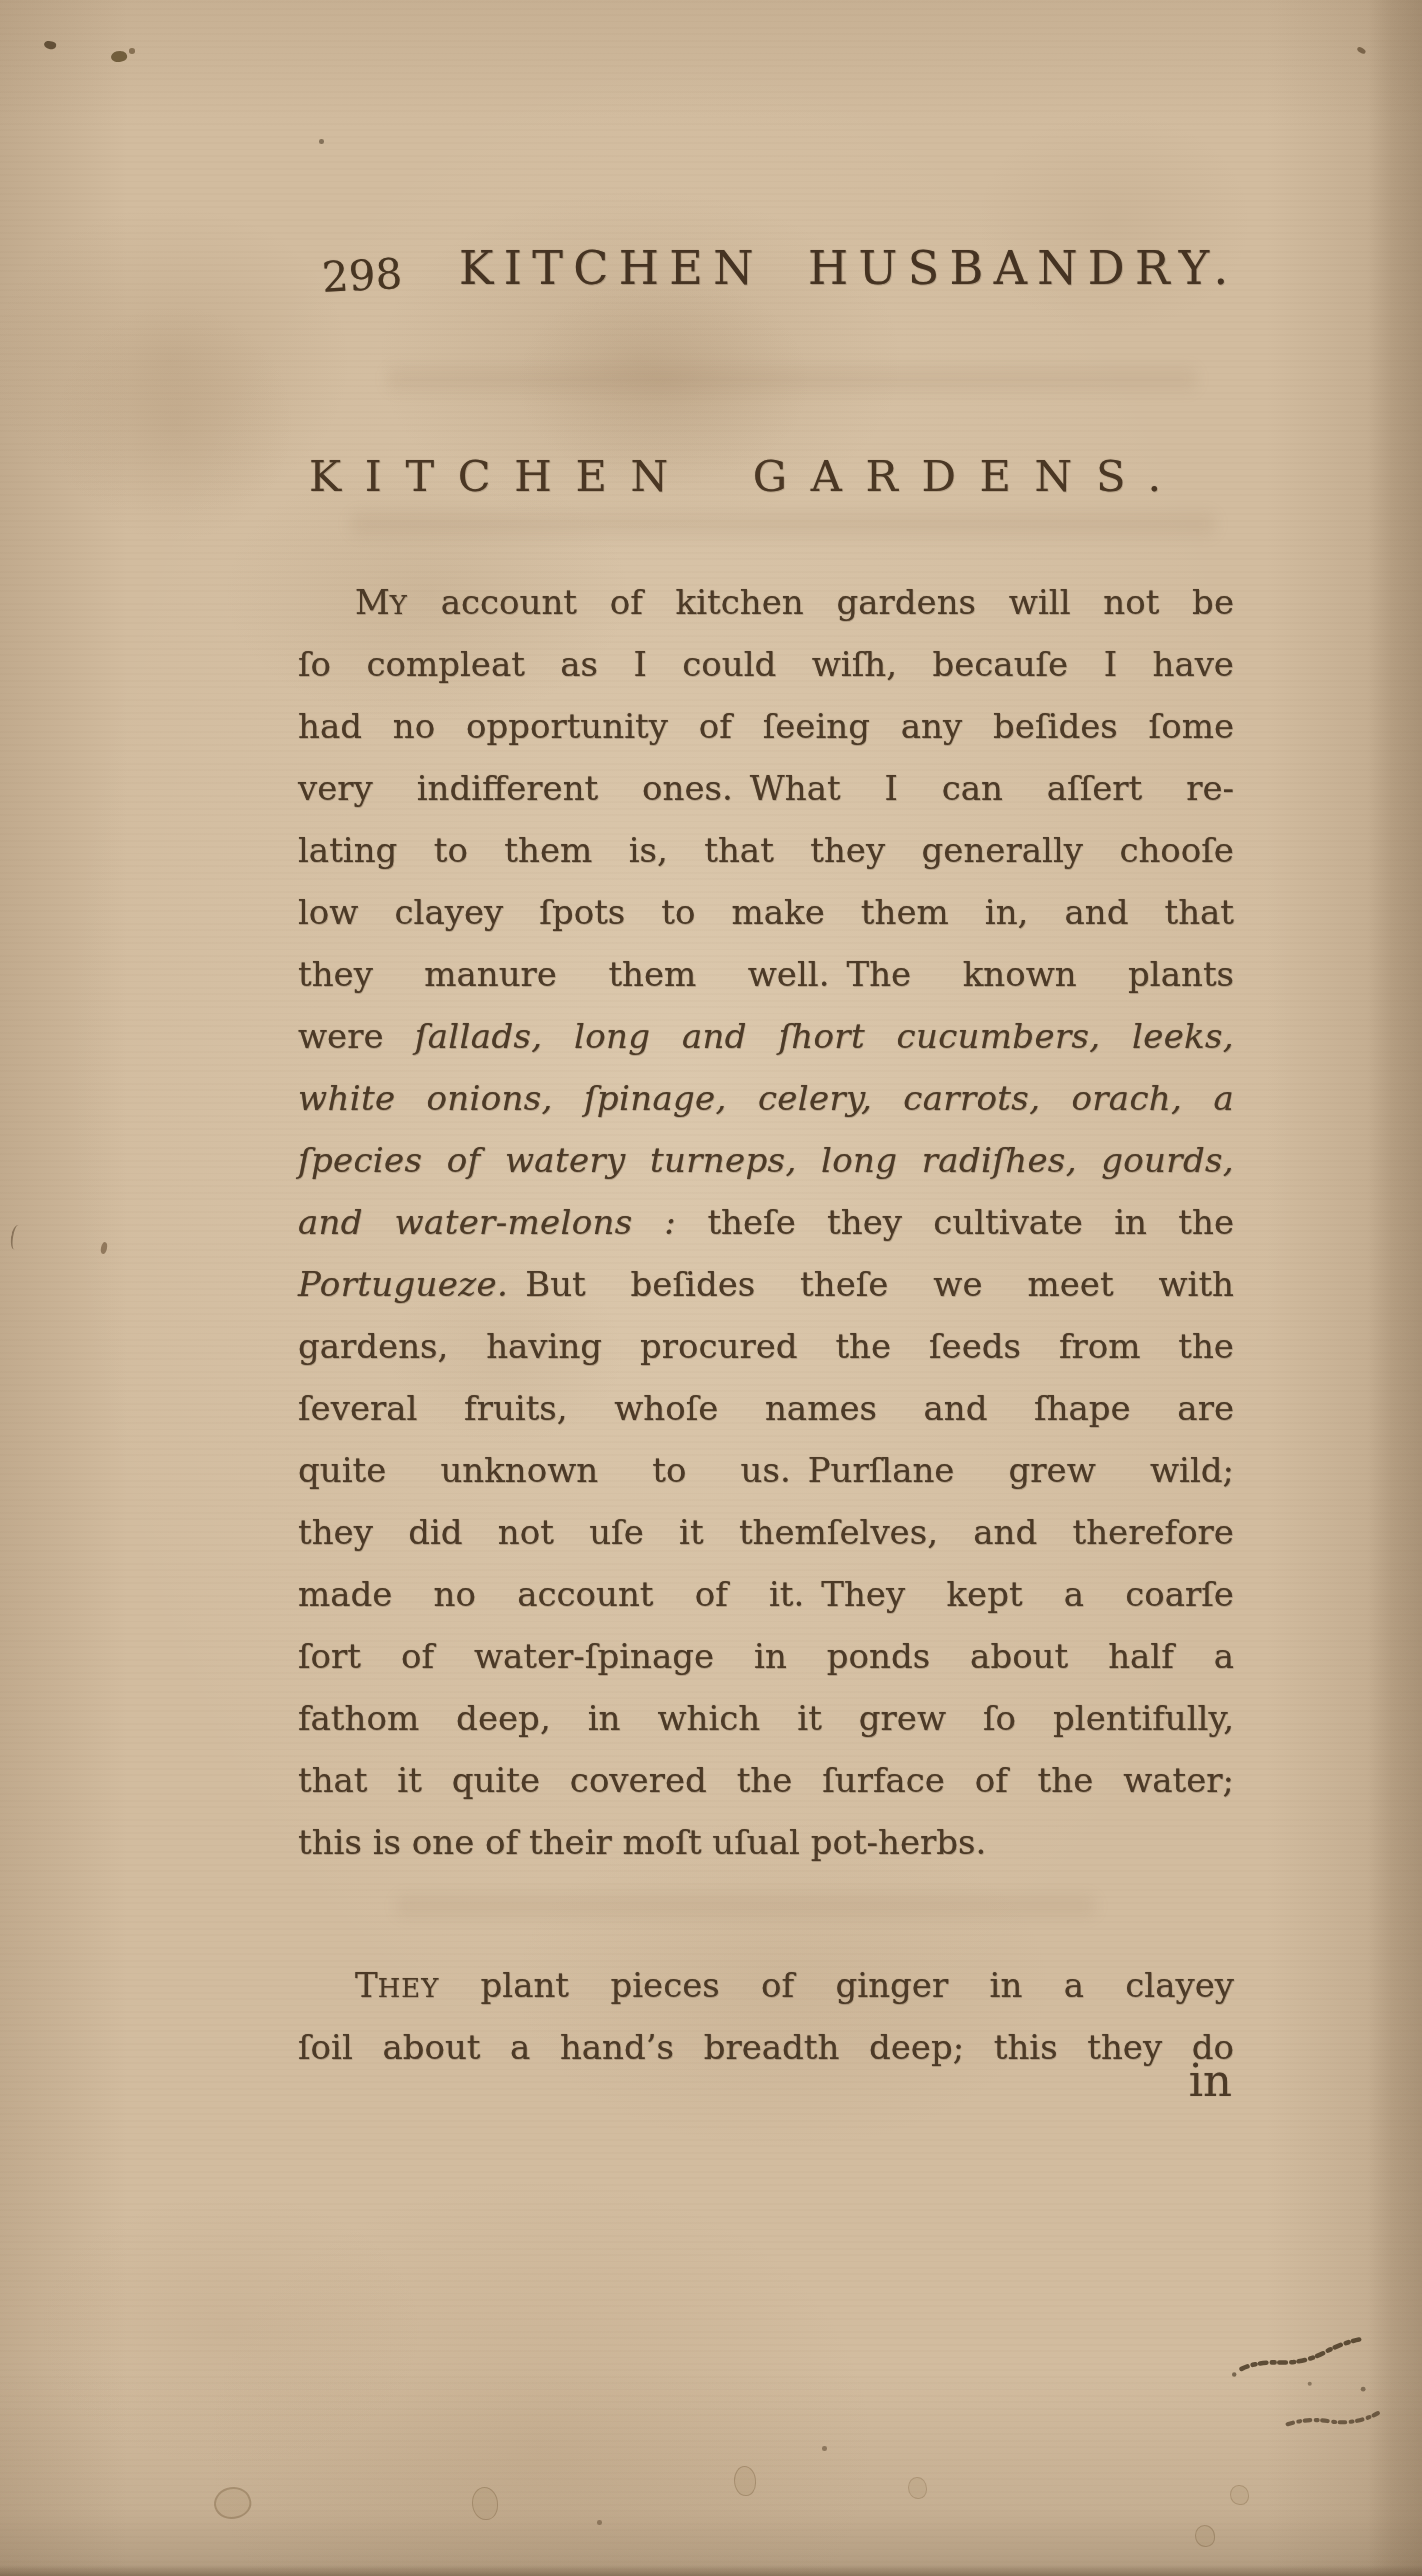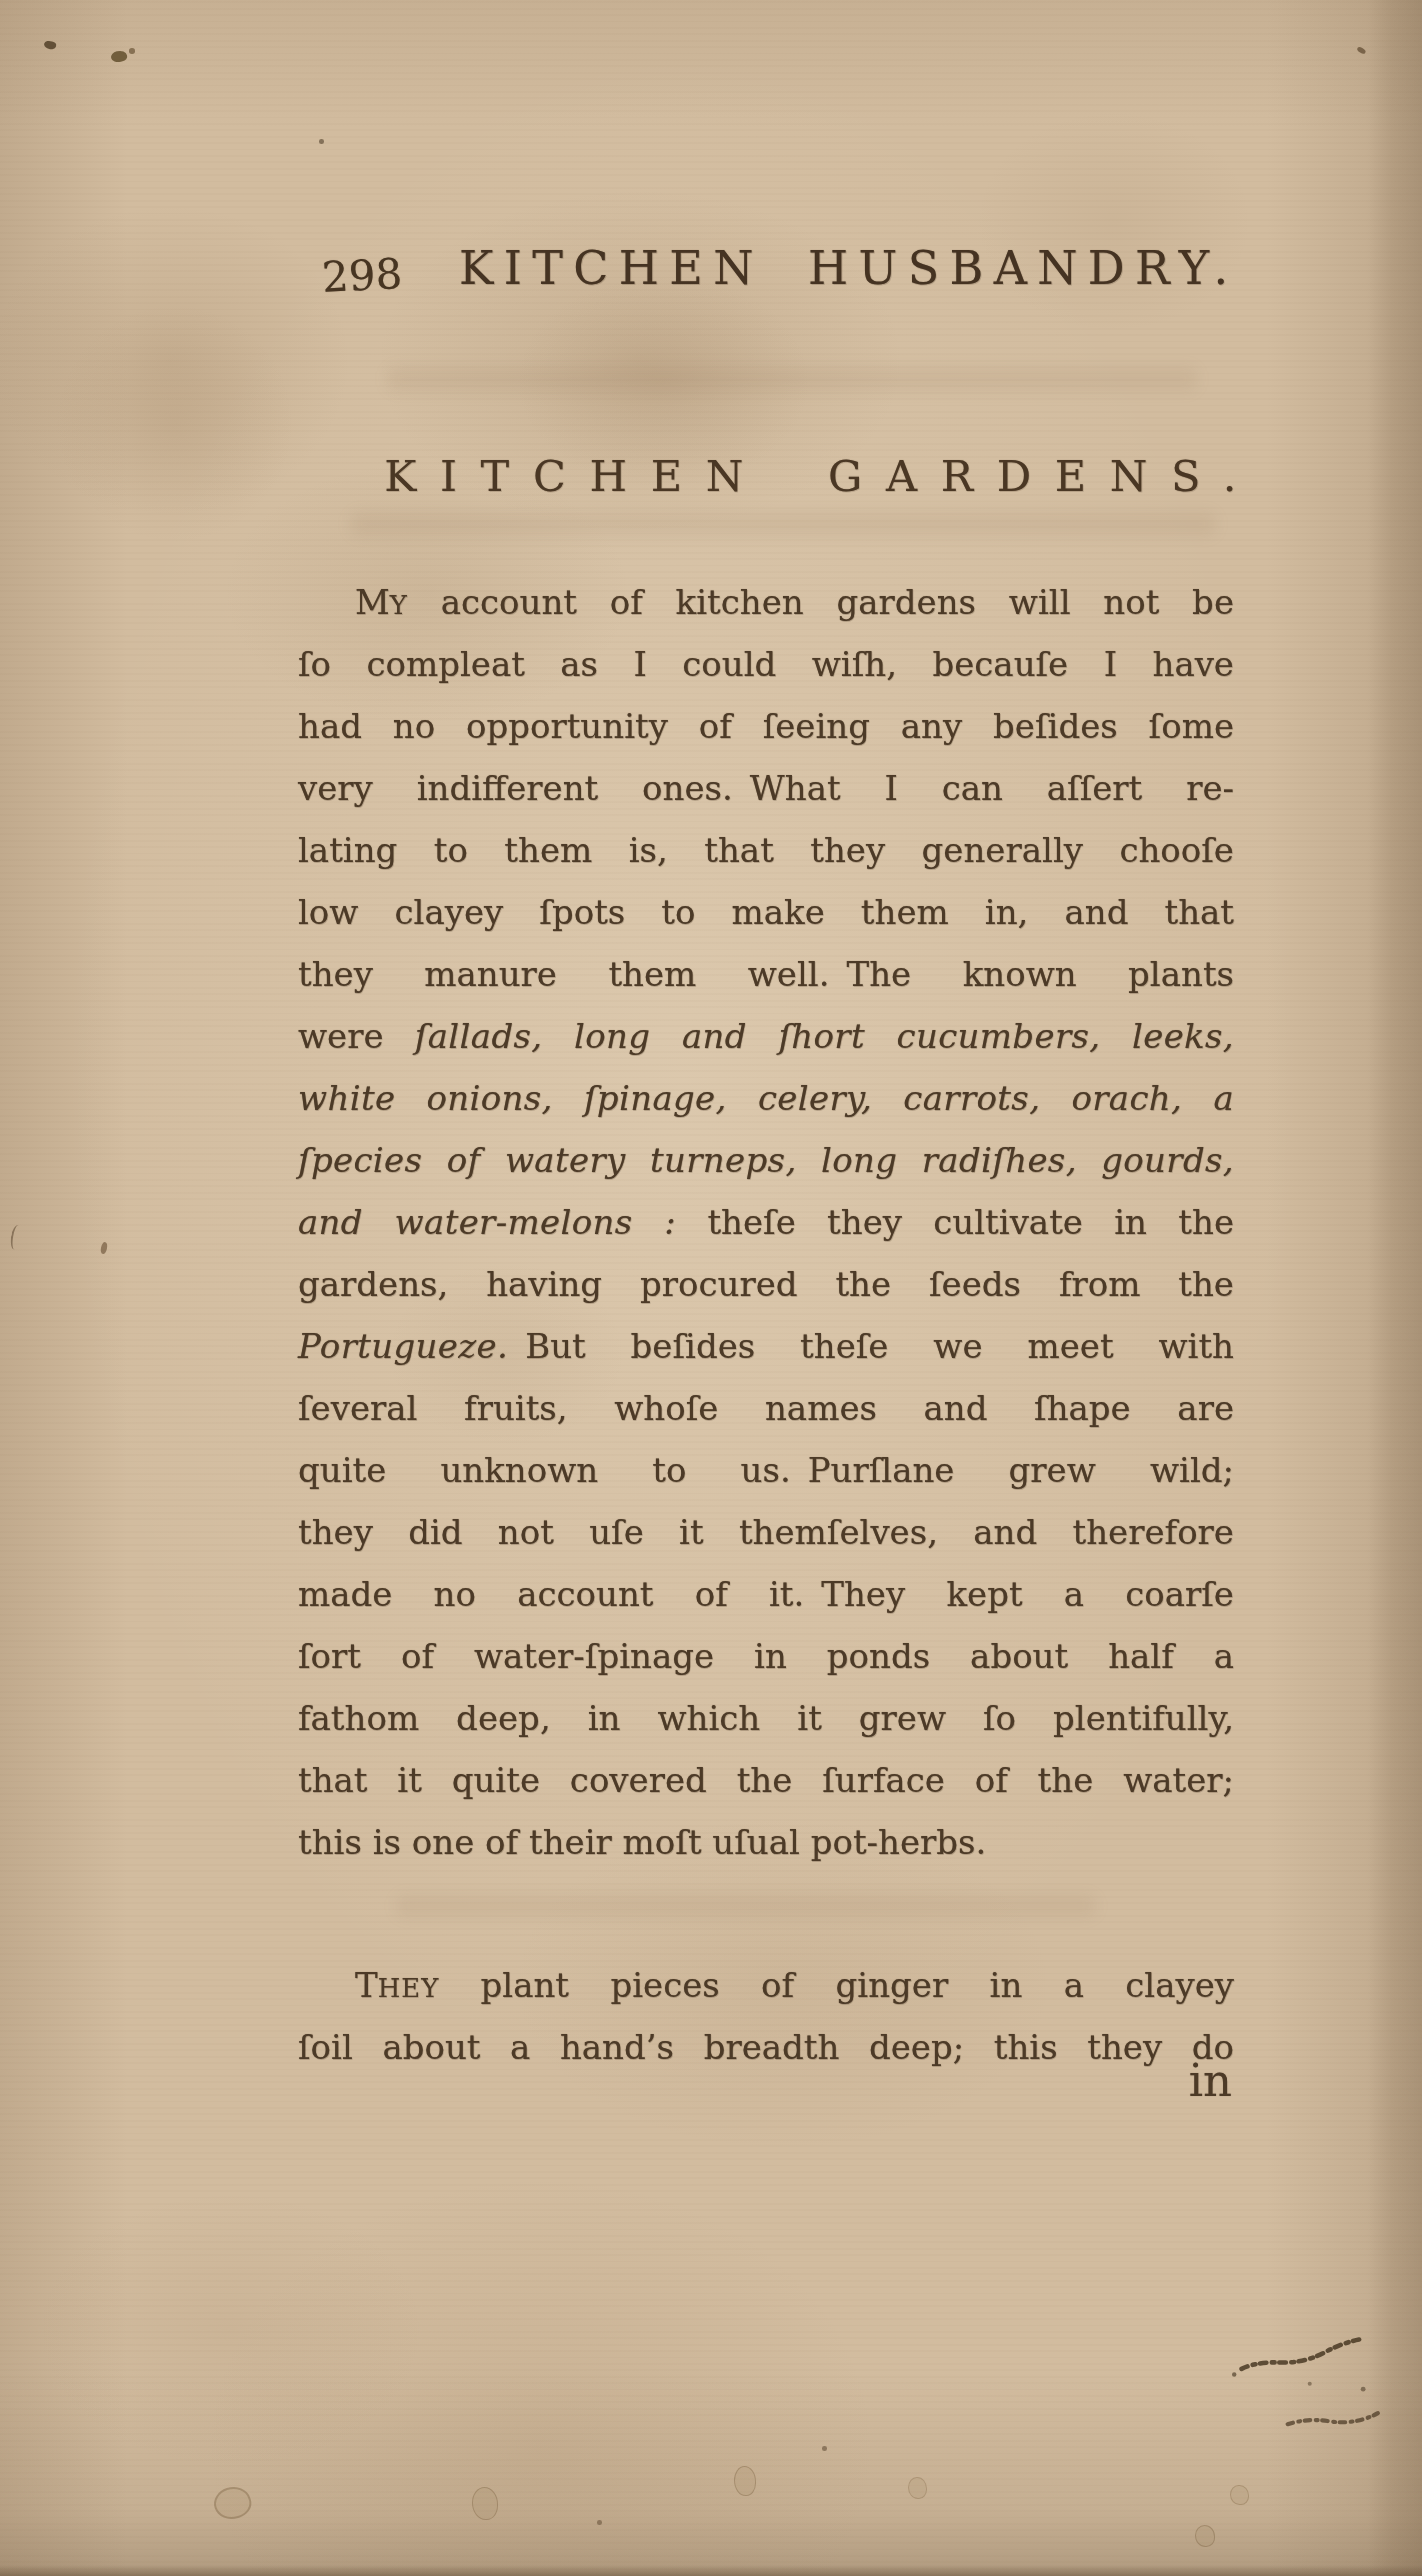--- a/index.html
+++ b/index.html
@@ -30,24 +30,24 @@
     text-shadow:0 0 0.9px rgba(70,53,34,.55);
   }
   #running-title{
     position:absolute;left:459px;top:241px;width:785px;
     font-size:46px;color:#453322;
     letter-spacing:0.225em;word-spacing:0.42em;
     white-space:nowrap;
     text-shadow:0 0 0.9px rgba(69,51,34,.5), 0.9px 0.9px 0 rgba(69,51,34,.18);
   }
   #section-title{
-    position:absolute;left:319px;top:451px;width:941px;
+    position:absolute;left:309px;top:451px;width:941px;
     font-size:43px;color:#4a3724;
     letter-spacing:0.55em;word-spacing:0.55em;
-    text-align:right;white-space:nowrap;
+    text-align:left;white-space:nowrap;
     text-shadow:0 0 0.9px rgba(74,55,36,.5), 0.9px 0.9px 0 rgba(74,55,36,.16);
   }
   
   #body-text{
     position:absolute;left:298px;top:559px;width:936px;
     font-size:34px;line-height:86px;color:#4c3a27;
     text-shadow:0 0 0.9px rgba(76,58,39,.55), 0.6px 0.7px 0 rgba(76,58,39,.22);
   }
   .para{margin:0;}
   .para + .para{margin-top:81px;}
@@ -126,22 +126,22 @@
         <div class="line"><span>ſo compleat as I could wiſh, becauſe I have</span></div>
         <div class="line"><span>had no opportunity of ſeeing any beſides ſome</span></div>
         <div class="line"><span>very indifferent ones. What I can aſſert re-</span></div>
         <div class="line"><span>lating to them is, that they generally chooſe</span></div>
         <div class="line"><span>low clayey ſpots to make them in, and that</span></div>
         <div class="line"><span>they manure them well. The known plants</span></div>
         <div class="line"><span>were </span><span class="it">ſallads, long and ſhort cucumbers, leeks,</span></div>
         <div class="line"><span class="it">white onions, ſpinage, celery, carrots, orach, a</span></div>
         <div class="line"><span class="it">ſpecies of watery turneps, long radiſhes, gourds,</span></div>
         <div class="line"><span class="it">and water-melons :</span><span> theſe they cultivate in the</span></div>
+        <div class="line"><span class="it">Portugueze.</span><span> But beſides theſe we meet with</span></div>
         <div class="line"><span>gardens, having procured the ſeeds from the</span></div>
-        <div class="line"><span class="it">Portugueze.</span><span> But beſides theſe we meet with</span></div>
         <div class="line"><span>ſeveral fruits, whoſe names and ſhape are</span></div>
         <div class="line"><span>quite unknown to us. Purſlane grew wild;</span></div>
         <div class="line"><span>they did not uſe it themſelves, and therefore</span></div>
         <div class="line"><span>made no account of it. They kept a coarſe</span></div>
         <div class="line"><span>ſort of water-ſpinage in ponds about half a</span></div>
         <div class="line"><span>fathom deep, in which it grew ſo plentifully,</span></div>
         <div class="line"><span>that it quite covered the ſurface of the water;</span></div>
         <div class="line noj"><span>this is one of their moſt uſual pot-herbs.</span></div>
       </div>
       <div class="para">

